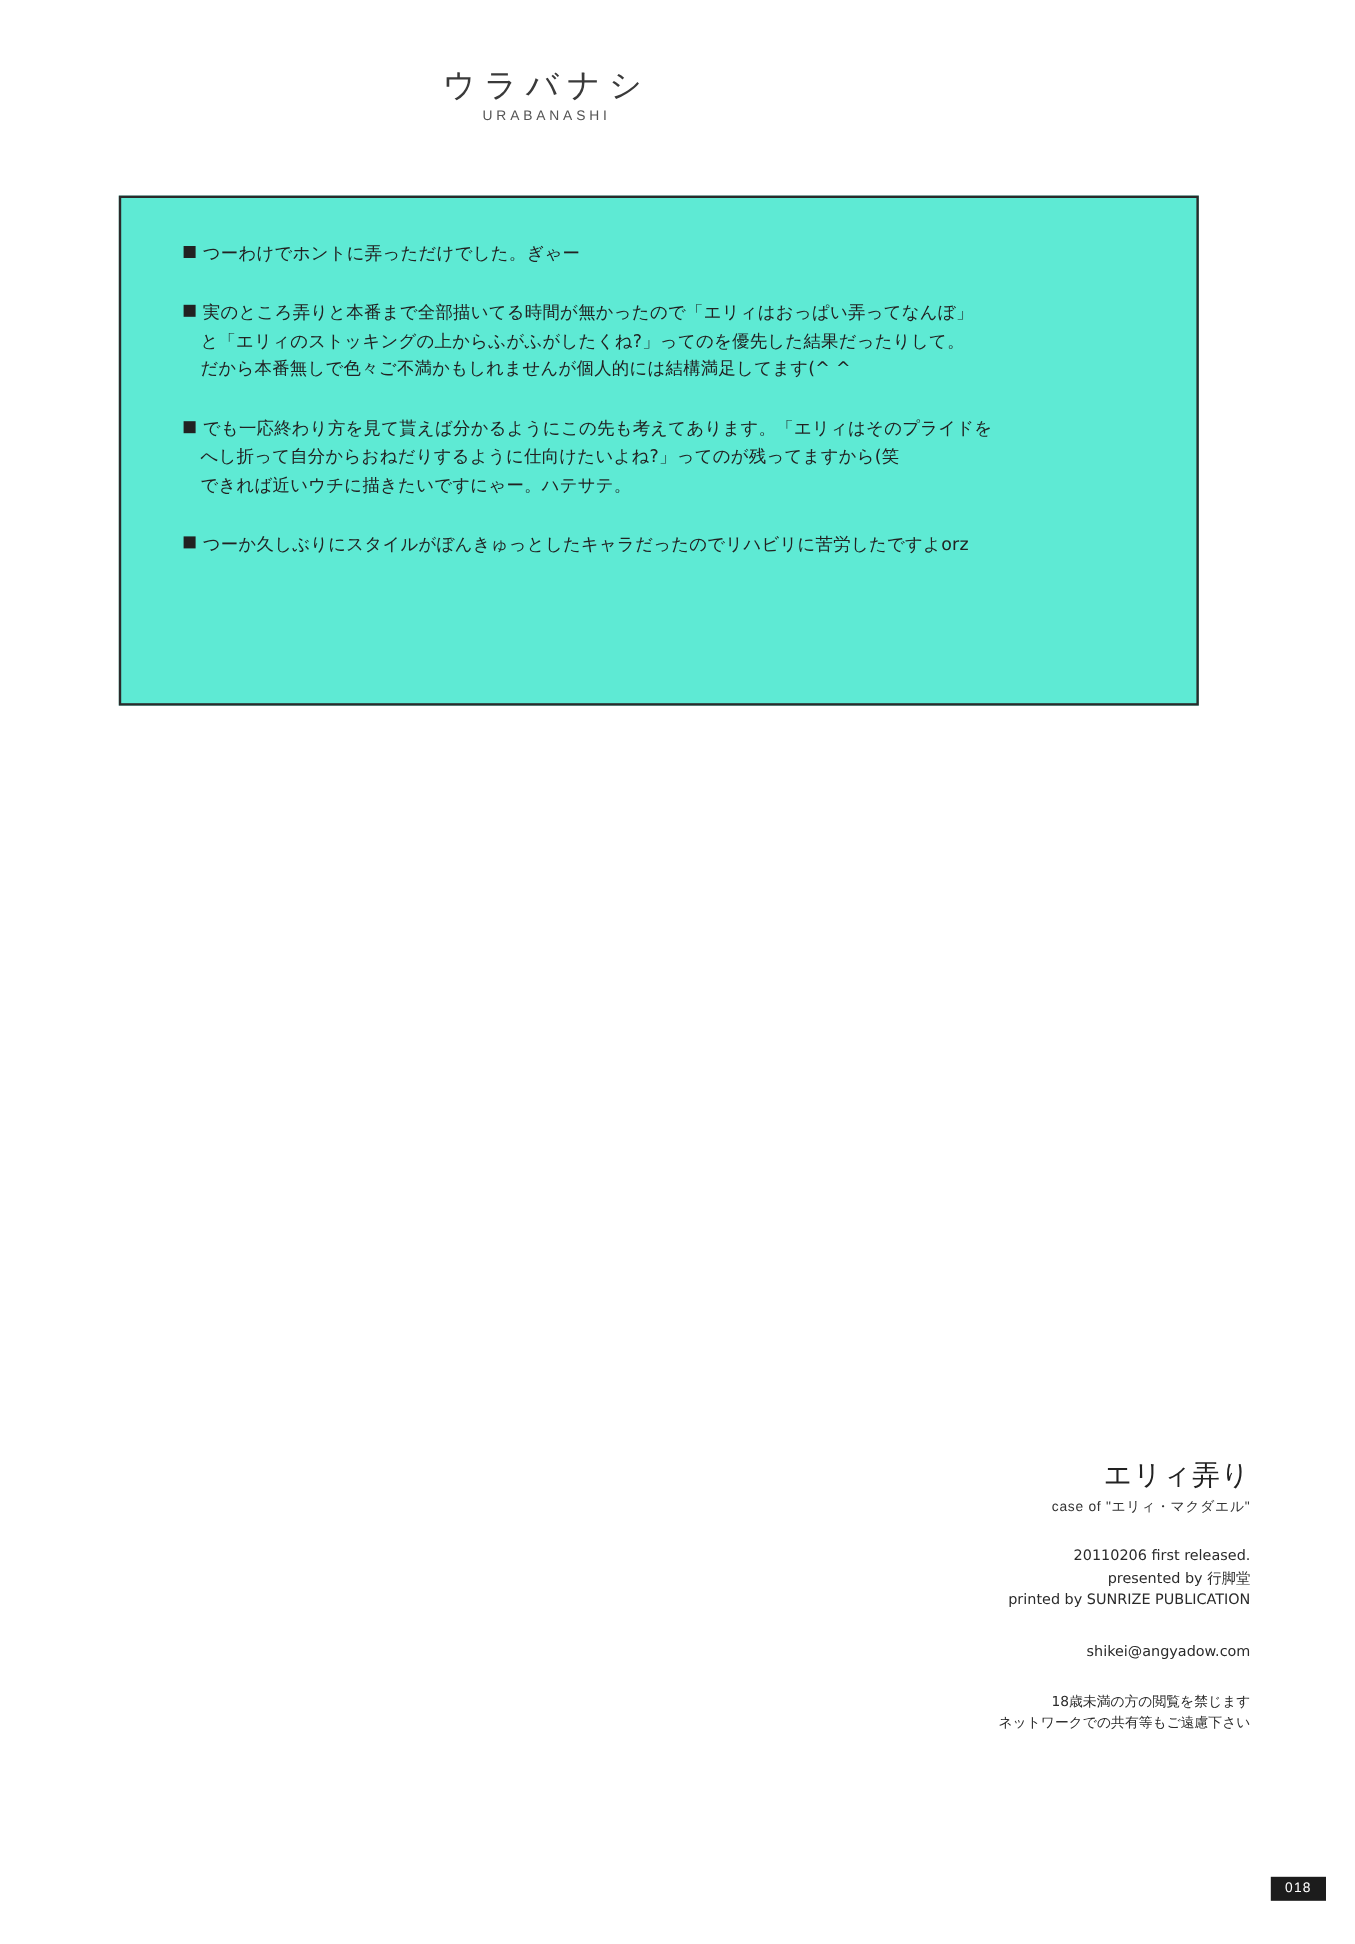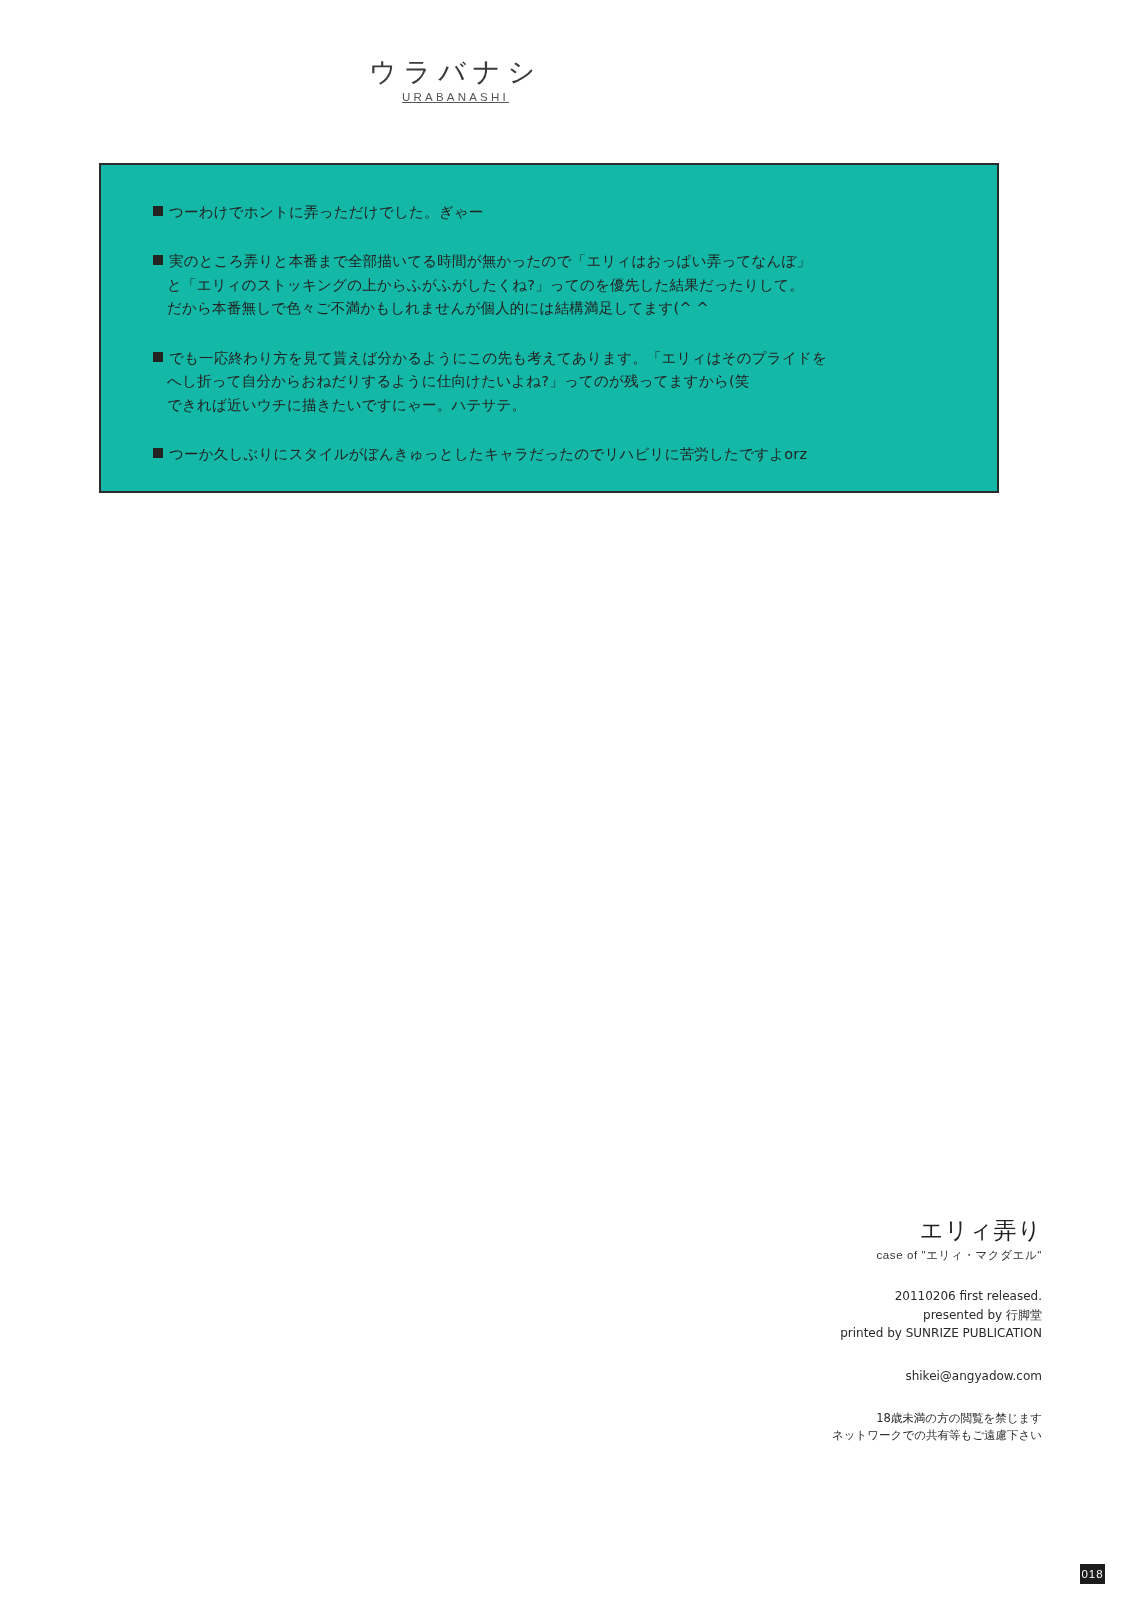--- a/index.html
+++ b/index.html
@@ -31,33 +31,32 @@
     color: #3a3a3a;
     line-height: 1;
     font-weight: 400;
   }
   .logo-romaji {
     margin-top: 6px;
     font-family: "Liberation Sans", sans-serif;
     font-size: 11.5px;
     letter-spacing: 3.2px;
     color: #555;
-    text-decoration: underline;
   }
 
   
   .afterword-box {
     position: absolute;
     left: 99px;
     top: 163px;
     width: 900px;
-    height: 330px;
+    height: 425px;
     border: 2px solid #2a2a2a;
     box-sizing: border-box;
-    background: #14b8a6;
+    background: #5eead4;
   }
   .afterword-inner {
     padding: 36px 42px 0 52px;
   }
   .para {
     margin: 0 0 26px 0;
     font-family: "DejaVu Sans", sans-serif;
     font-size: 14.5px;
     line-height: 1.62;
     color: #222;
@@ -107,21 +106,21 @@
   .colophon .block.small {
     font-size: 11.5px;
   }
   .colophon .block .row { display: block; }
 
   
   .page-number {
     position: absolute;
     right: 24px;
     bottom: 36px;
-    width: 25px;
+    width: 46px;
     height: 20px;
     background: #1c1c1c;
     color: #ffffff;
     font-family: "Liberation Sans", sans-serif;
     font-size: 11.5px;
     letter-spacing: 1px;
     display: flex;
     align-items: center;
     justify-content: center;
   }

